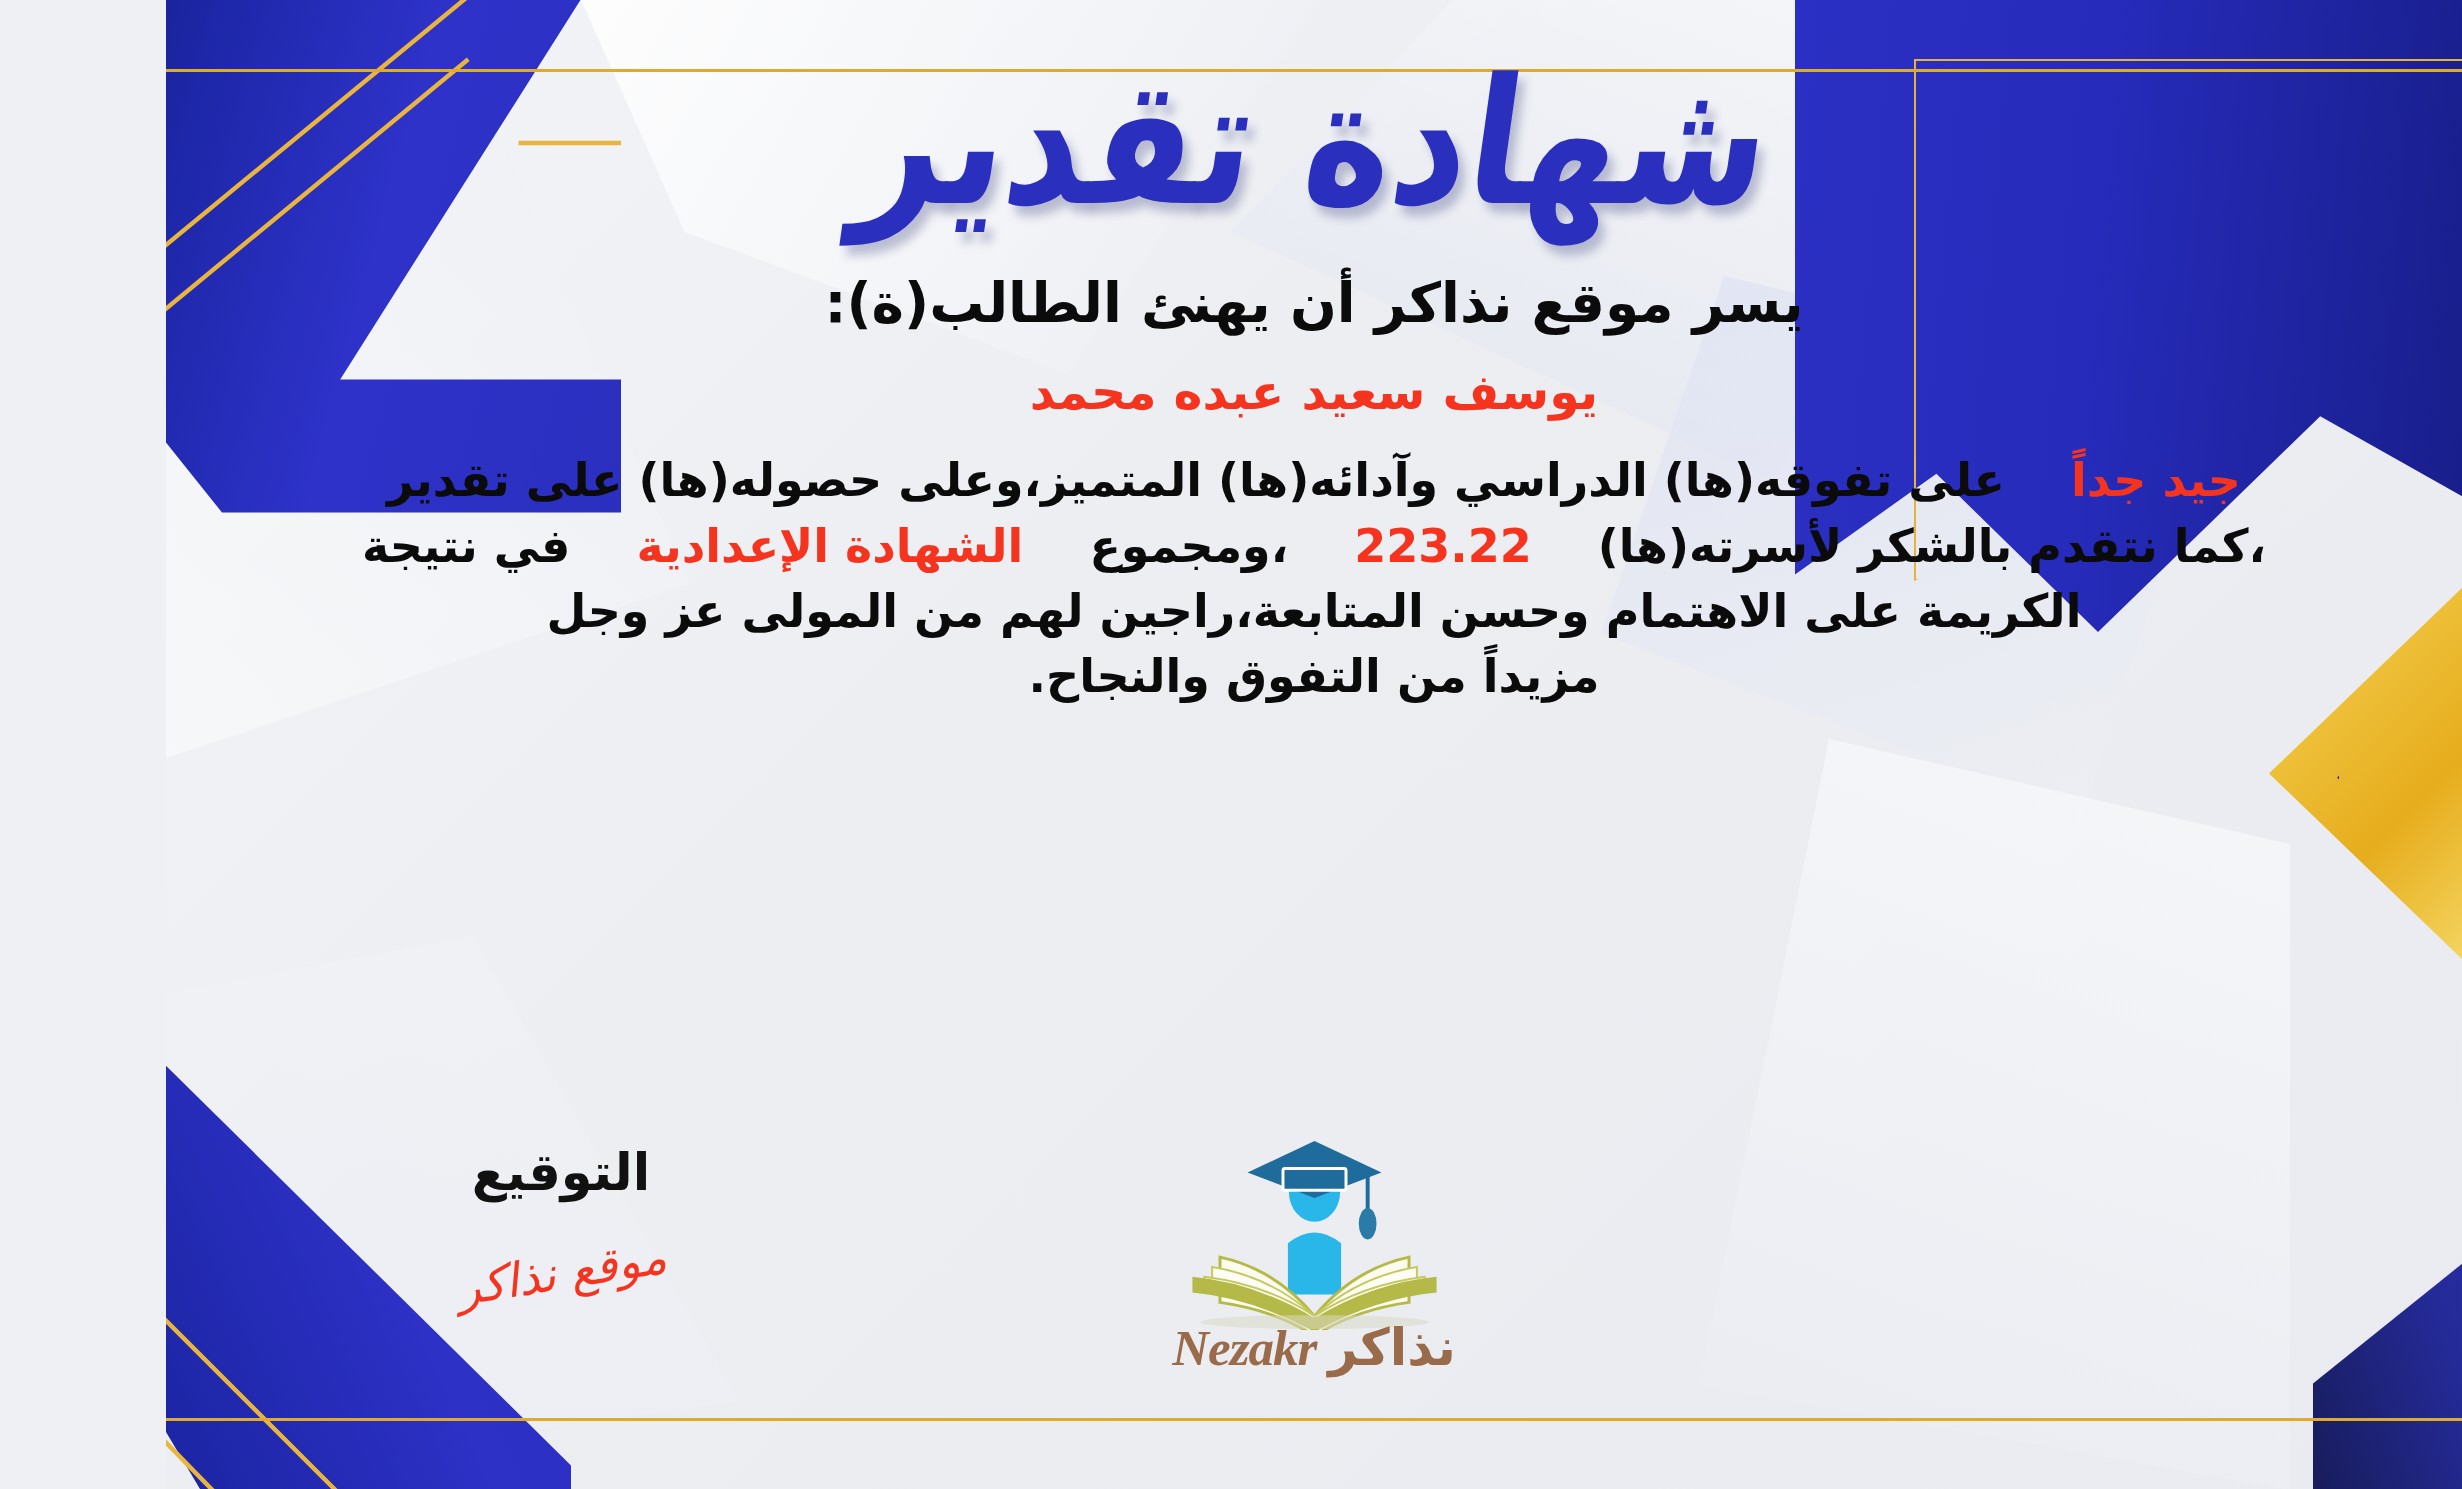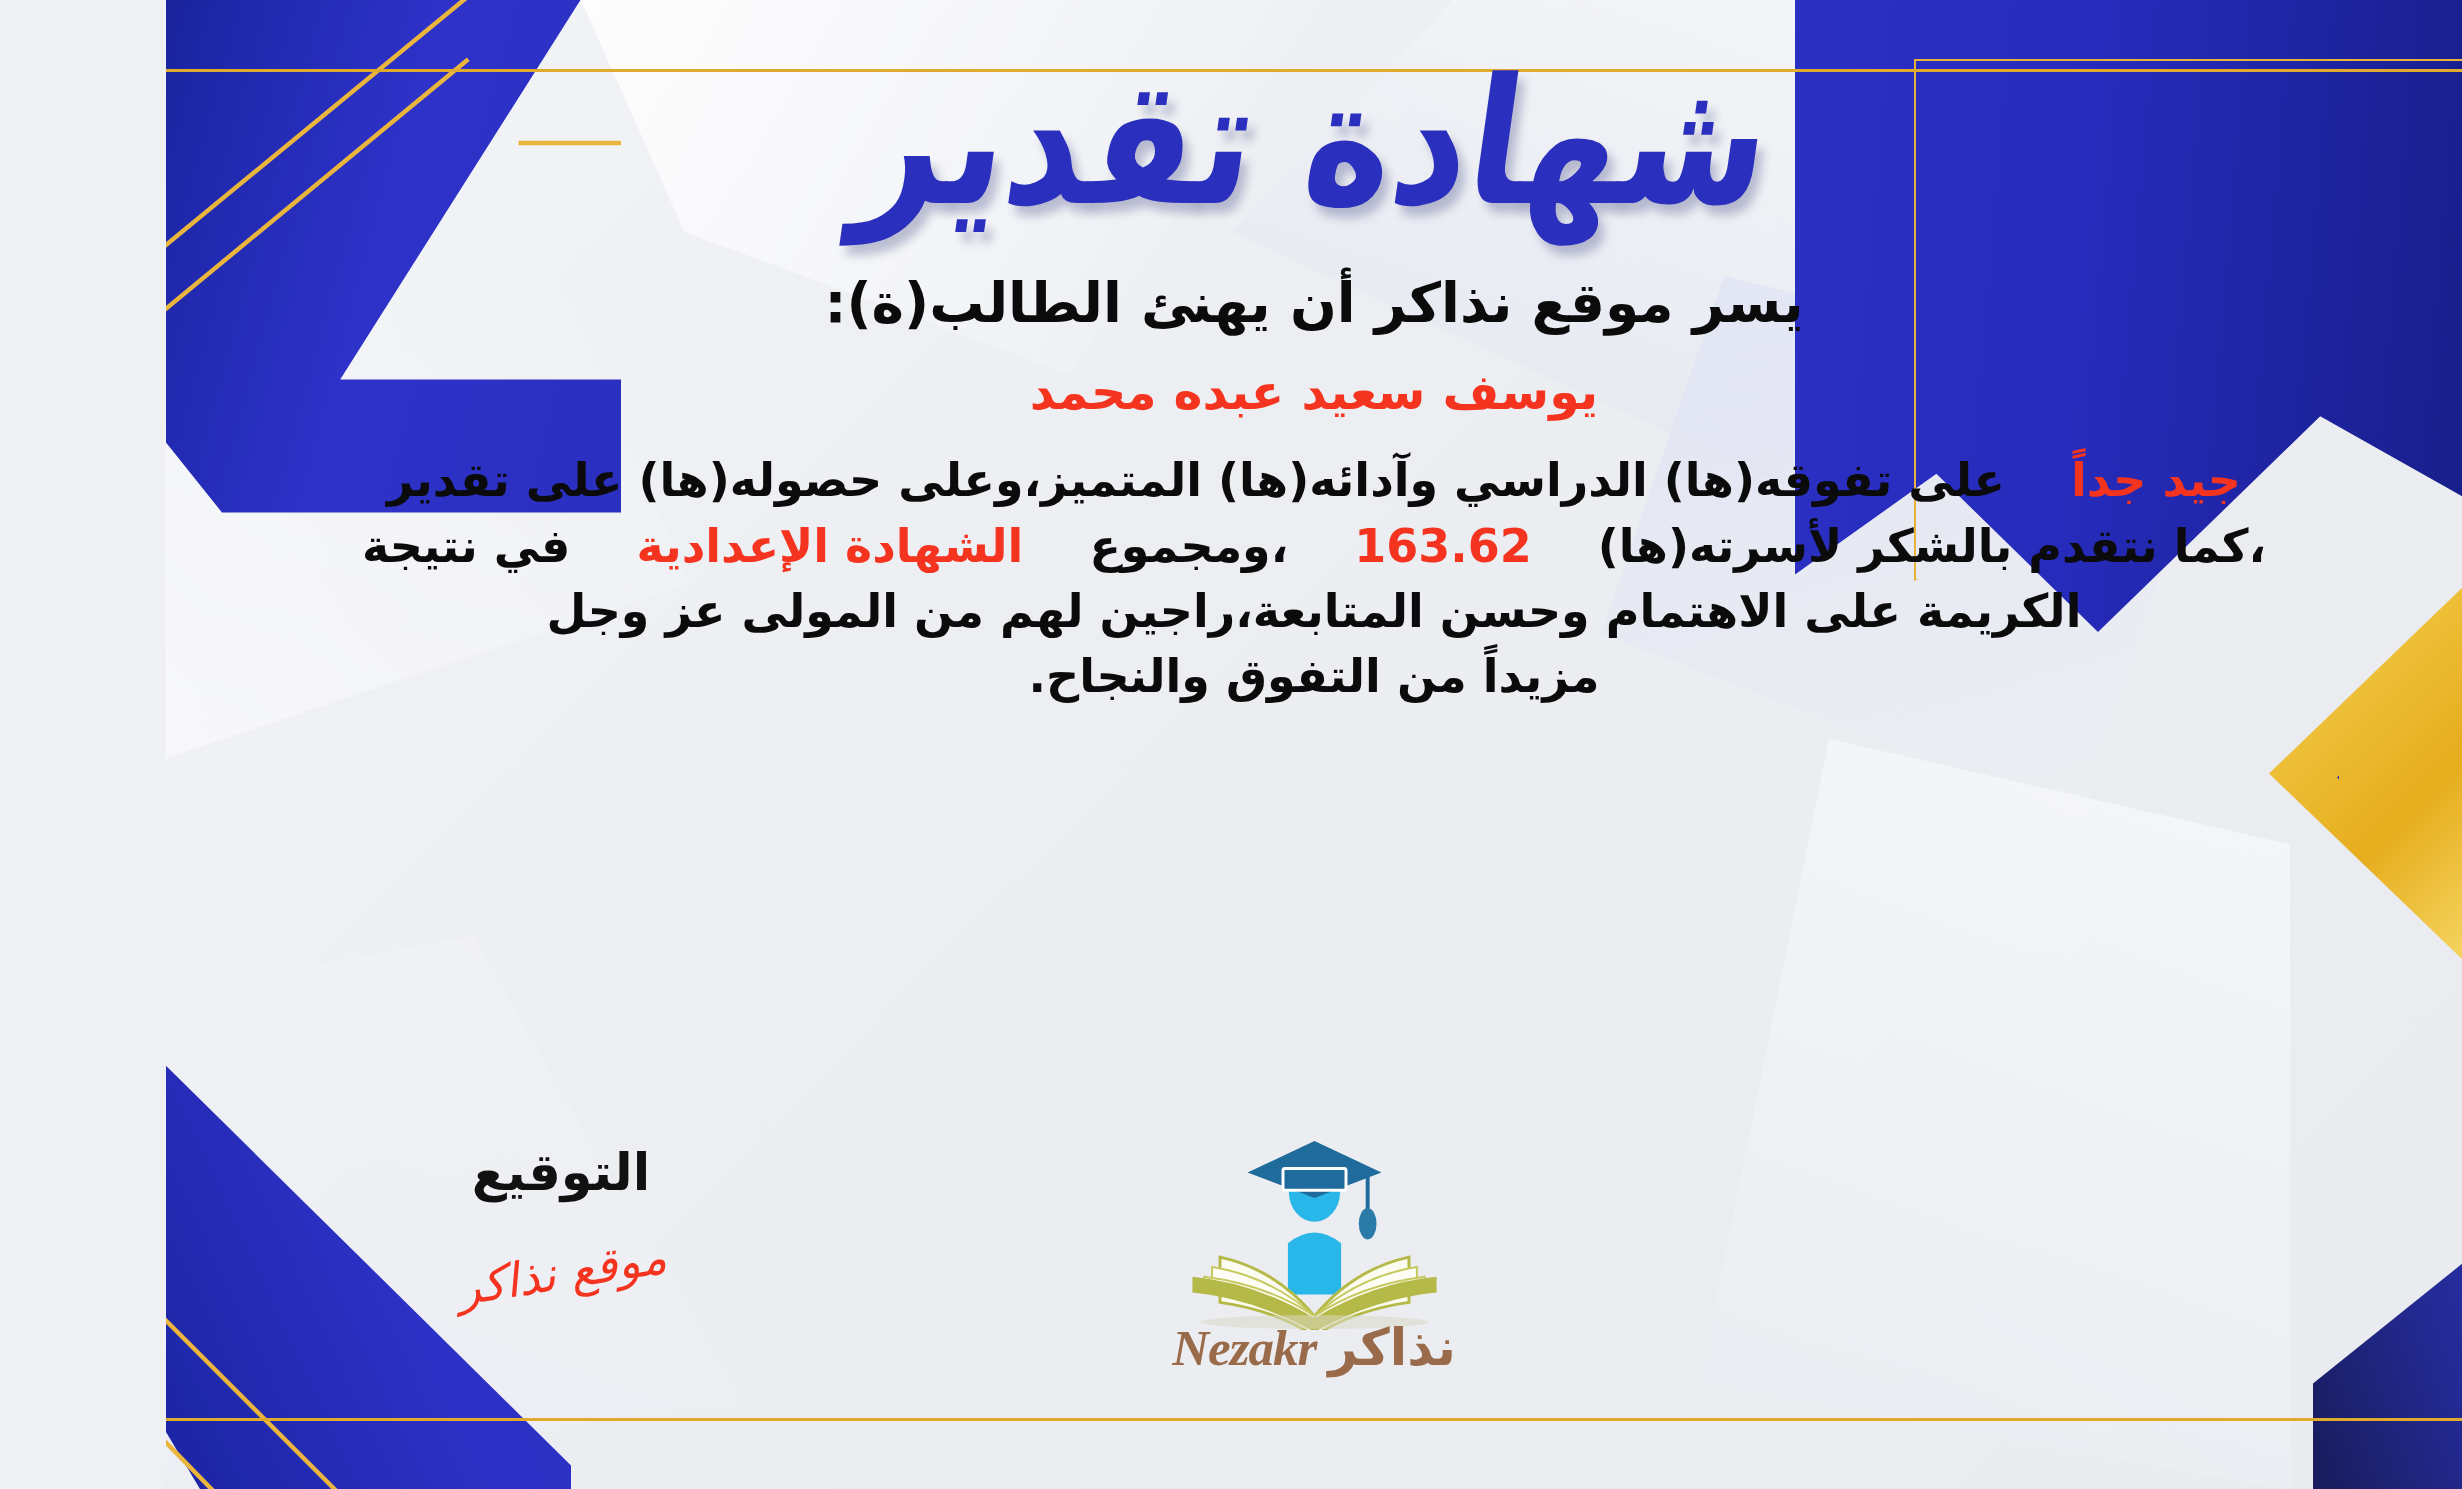--- a/index.html
+++ b/index.html
@@ -249,21 +249,21 @@
 
     <div class="body-block">
       <div class="row">
         <span class="hl">جيد جداً</span>
         <span class="gap"></span>
         <span>على تفوقه(ها) الدراسي وآدائه(ها) المتميز،وعلى حصوله(ها) على تقدير</span>
       </div>
       <div class="row">
         <span>،كما نتقدم بالشكر لأسرته(ها)</span>
         <span class="gap"></span>
-        <span class="hl">163.62</span>
+        <span class="hl">223.22</span>
         <span class="gap"></span>
         <span>،ومجموع</span>
         <span class="gap"></span>
         <span class="hl">الشهادة الإعدادية</span>
         <span class="gap"></span>
         <span>في نتيجة</span>
       </div>
       <div class="row">الكريمة على الاهتمام وحسن المتابعة،راجين لهم من المولى عز وجل</div>
       <div class="row">مزيداً من التفوق والنجاح.</div>
     </div>

